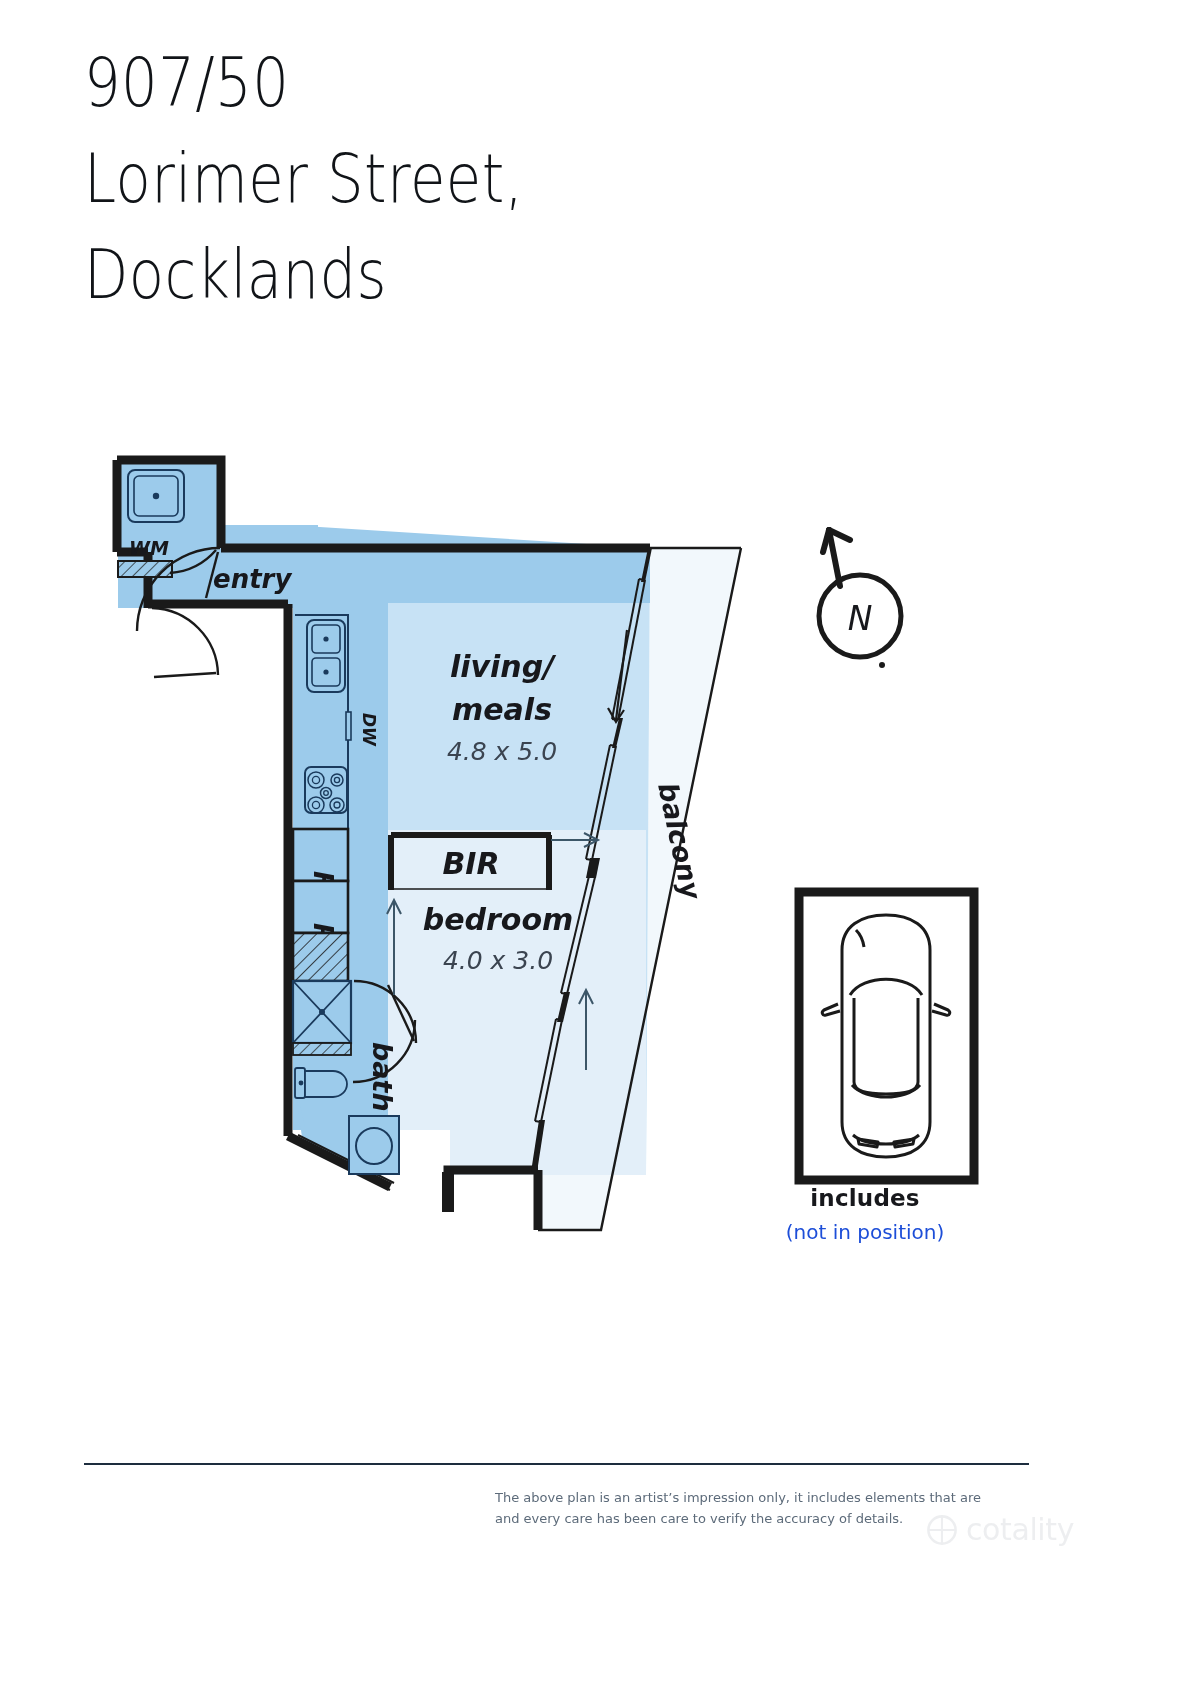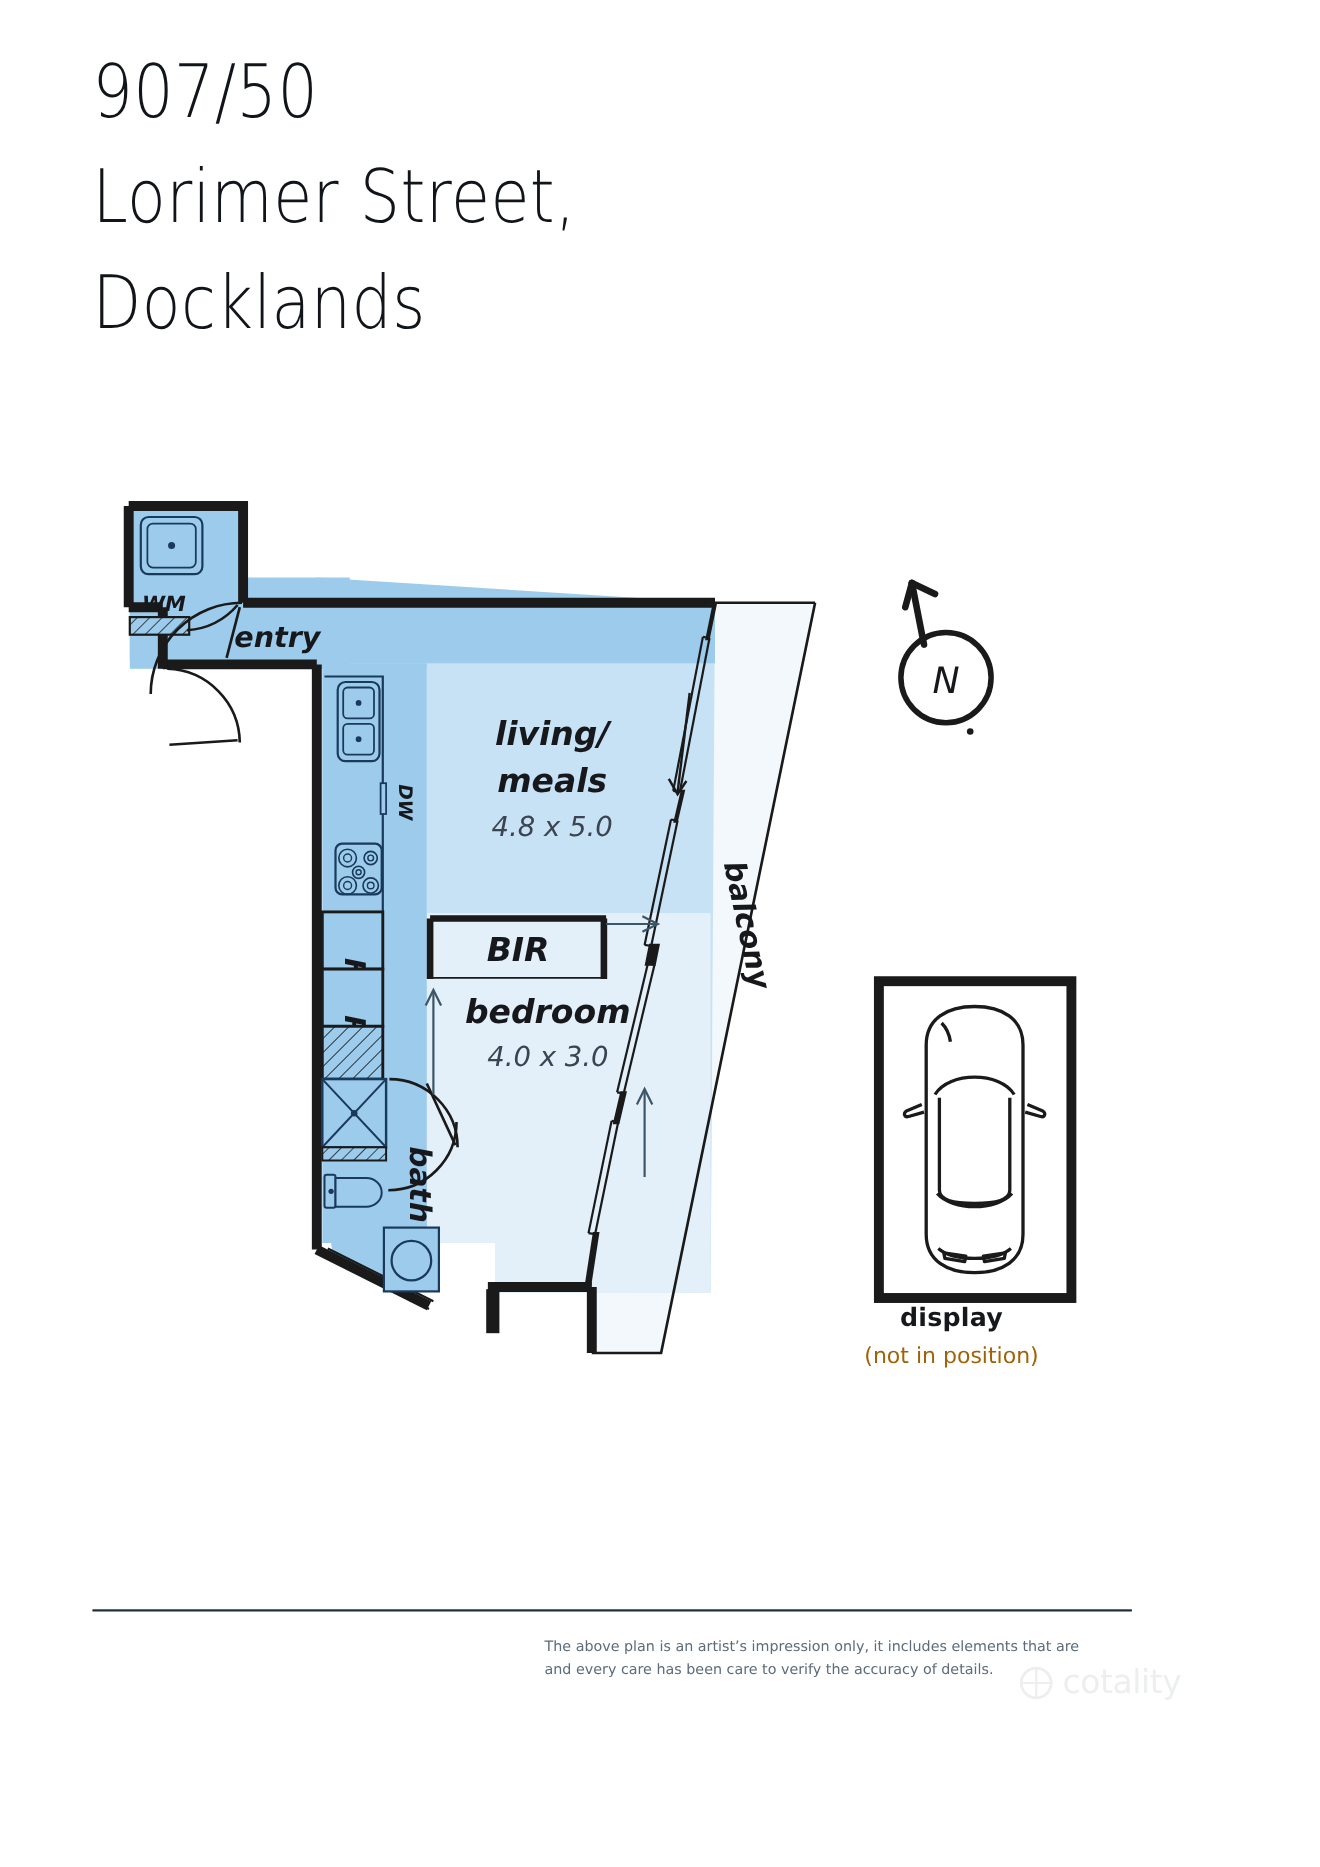--- a/index.html
+++ b/index.html
@@ -50,21 +50,21 @@
     font-family:"DejaVu Sans", sans-serif;
     font-weight:bold;
     font-size:23px;
     color:#17181c;
     letter-spacing:0.2px;
   }
   .carspace-caption .cs-sub{
     font-family:"DejaVu Sans", sans-serif;
     font-weight:400;
     font-size:20px;
-    color:#a16207;
+    color:#1d4ed8;
     margin-top:9px;
   }
 
   
   .divider{
     position:absolute;
     left:84px; top:1463px;
     width:945px; height:2px;
     background:#1d2d3e;
   }
@@ -385,21 +385,21 @@
         <path d="M 835,705 C 843,712 855,714 868,714 C 881,714 893,712 901,705"></path>
         <path d="M 840,709 L 860,712 L 859,717 L 841,714 Z"></path>
         <path d="M 896,709 L 876,712 L 877,717 L 895,714 Z"></path>
       </g>
     </g>
 
   </svg>
   </div>
 
   <div class="carspace-caption">
-    <div class="cs-title">display</div>
+    <div class="cs-title">includes</div>
     <div class="cs-sub">(not in position)</div>
   </div>
 
   <div class="divider"></div>
 
   <div class="disclaimer">
     <p>The above plan is an artist’s impression only, it includes elements that are</p>
     <p>and every care has been care to verify the accuracy of details.</p>
   </div>
 

